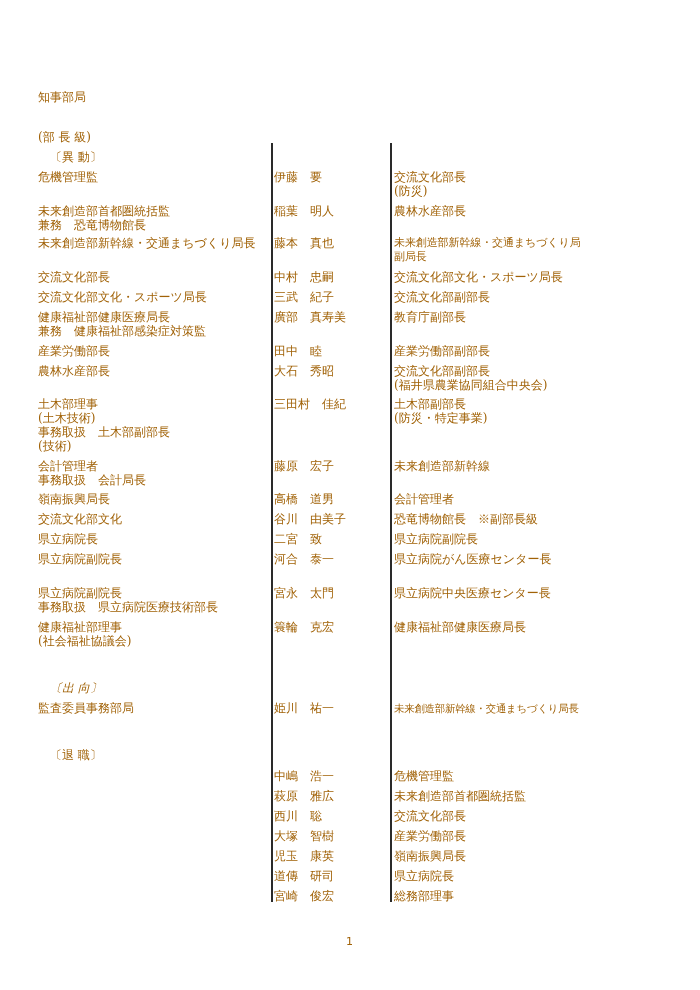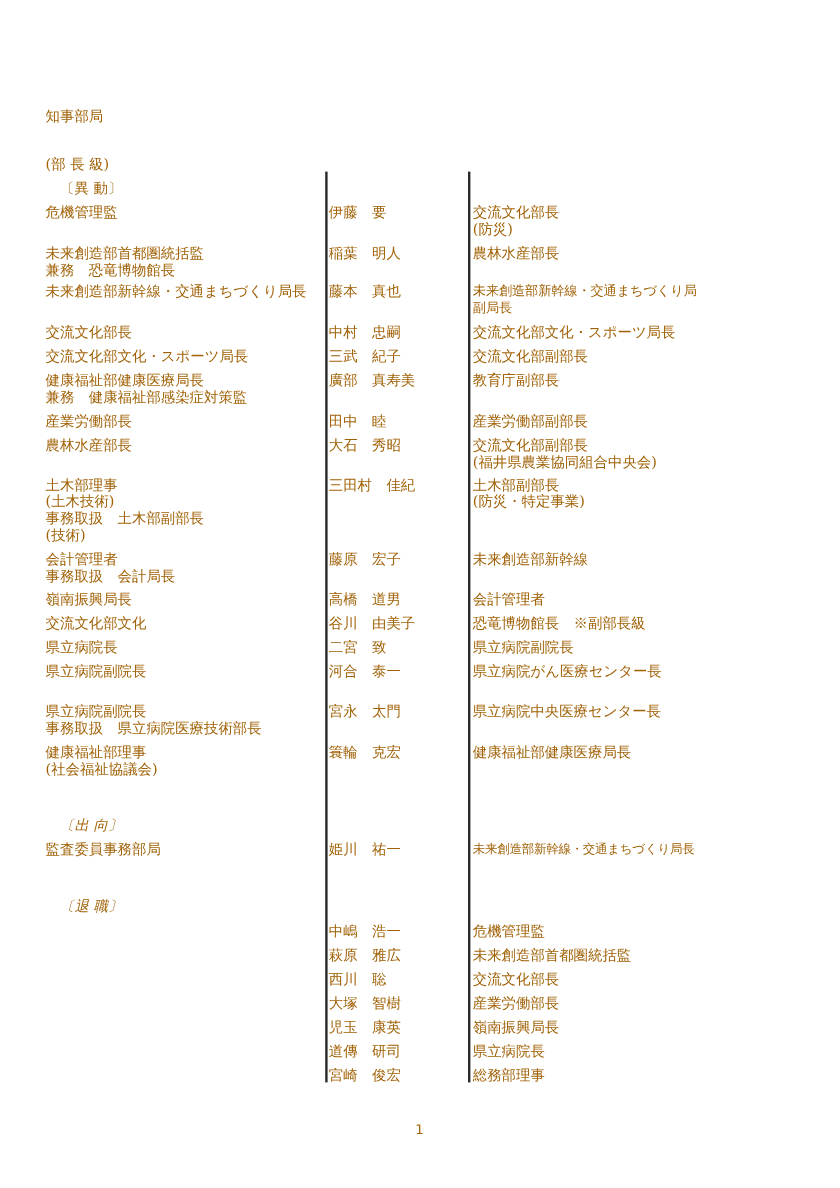--- a/index.html
+++ b/index.html
@@ -253,21 +253,21 @@
       <span class="ln">監査委員事務部局</span>
     </div>
     <div class="c-name">
       <span class="ln">姫川　祐一</span>
     </div>
     <div class="c-old xsmall">
       <span class="ln">未来創造部新幹線・交通まちづくり局長</span>
     </div>
   </div>
 
-  <div class="abs" style="left:50px; top:748px;font-style:italic;">〔退 職〕</div>
+  <div class="abs" style="left:50px; top:748px;">〔退 職〕</div>
 
   <div class="row" style="top:769px;">
     <div class="c-name">
         <span class="ln">中嶋　浩一</span>
       </div>
     <div class="c-old">
         <span class="ln">危機管理監</span>
       </div>
   </div>
   <div class="row" style="top:789px;">

